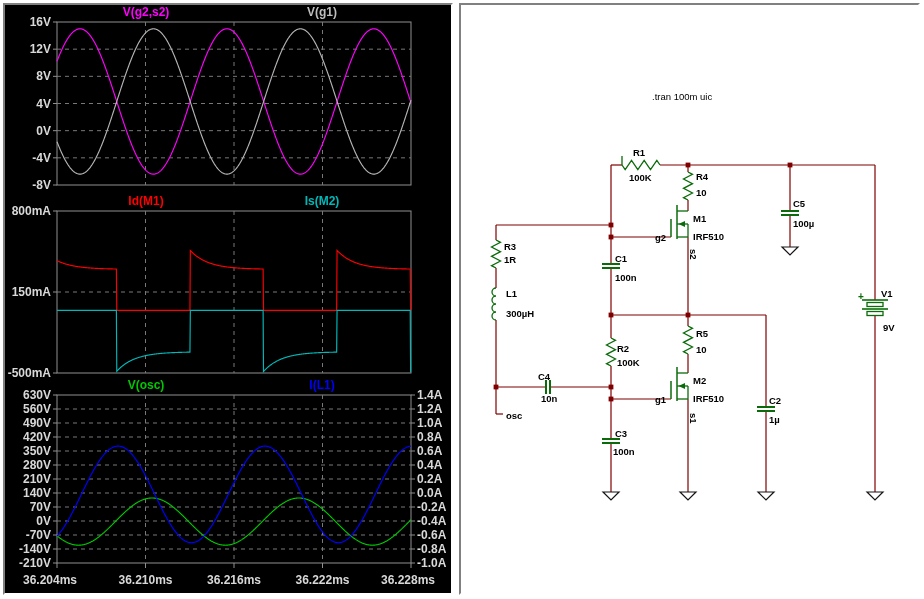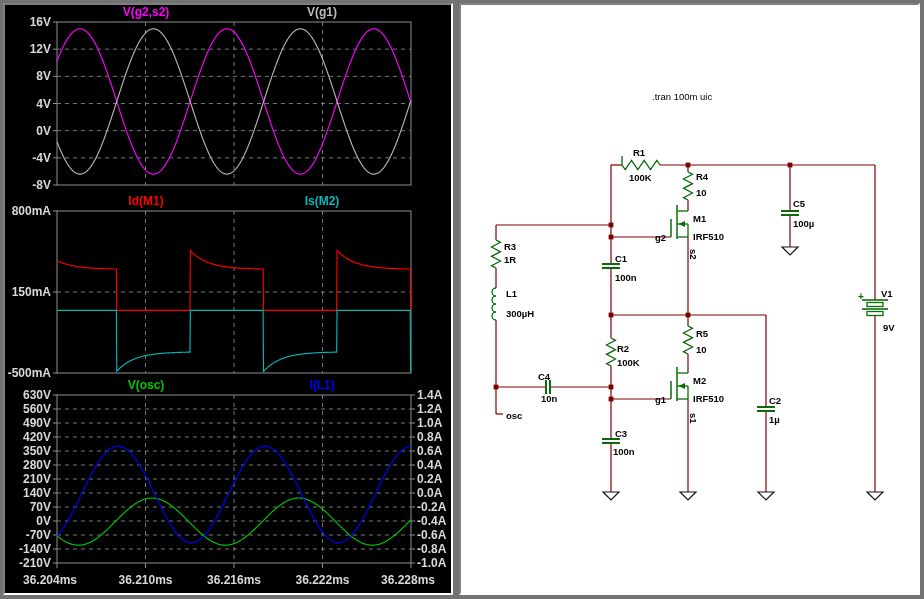--- a/index.html
+++ b/index.html
@@ -1,19 +1,19 @@
 <!DOCTYPE html>
 <html><head>
 <meta charset="utf-8">
 <style>
   html,body{margin:0;padding:0;background:#9a9a9a;}
   *{box-sizing:border-box;}
   .screen{
     position:relative;width:924px;height:599px;
-    background:#737373;
+    background:#ffffff;
     font-family:"Liberation Sans","DejaVu Sans",sans-serif;
     overflow:hidden;
   }
   .panel{position:absolute;border-style:solid;border-width:2px;}
   .panel.sunken{border-color:#808080 #ffffff #ffffff #808080;}
   .wave-panel{left:3px;top:3px;width:450px;height:592px;background:#000;}
   .schem-panel{left:459px;top:3px;width:461px;height:592px;background:#ffffff;}
   svg{display:block;position:absolute;left:0;top:0;}
   text{font-family:"Liberation Sans","DejaVu Sans",sans-serif;}
   .axis-text{font-weight:bold;font-size:12px;}

